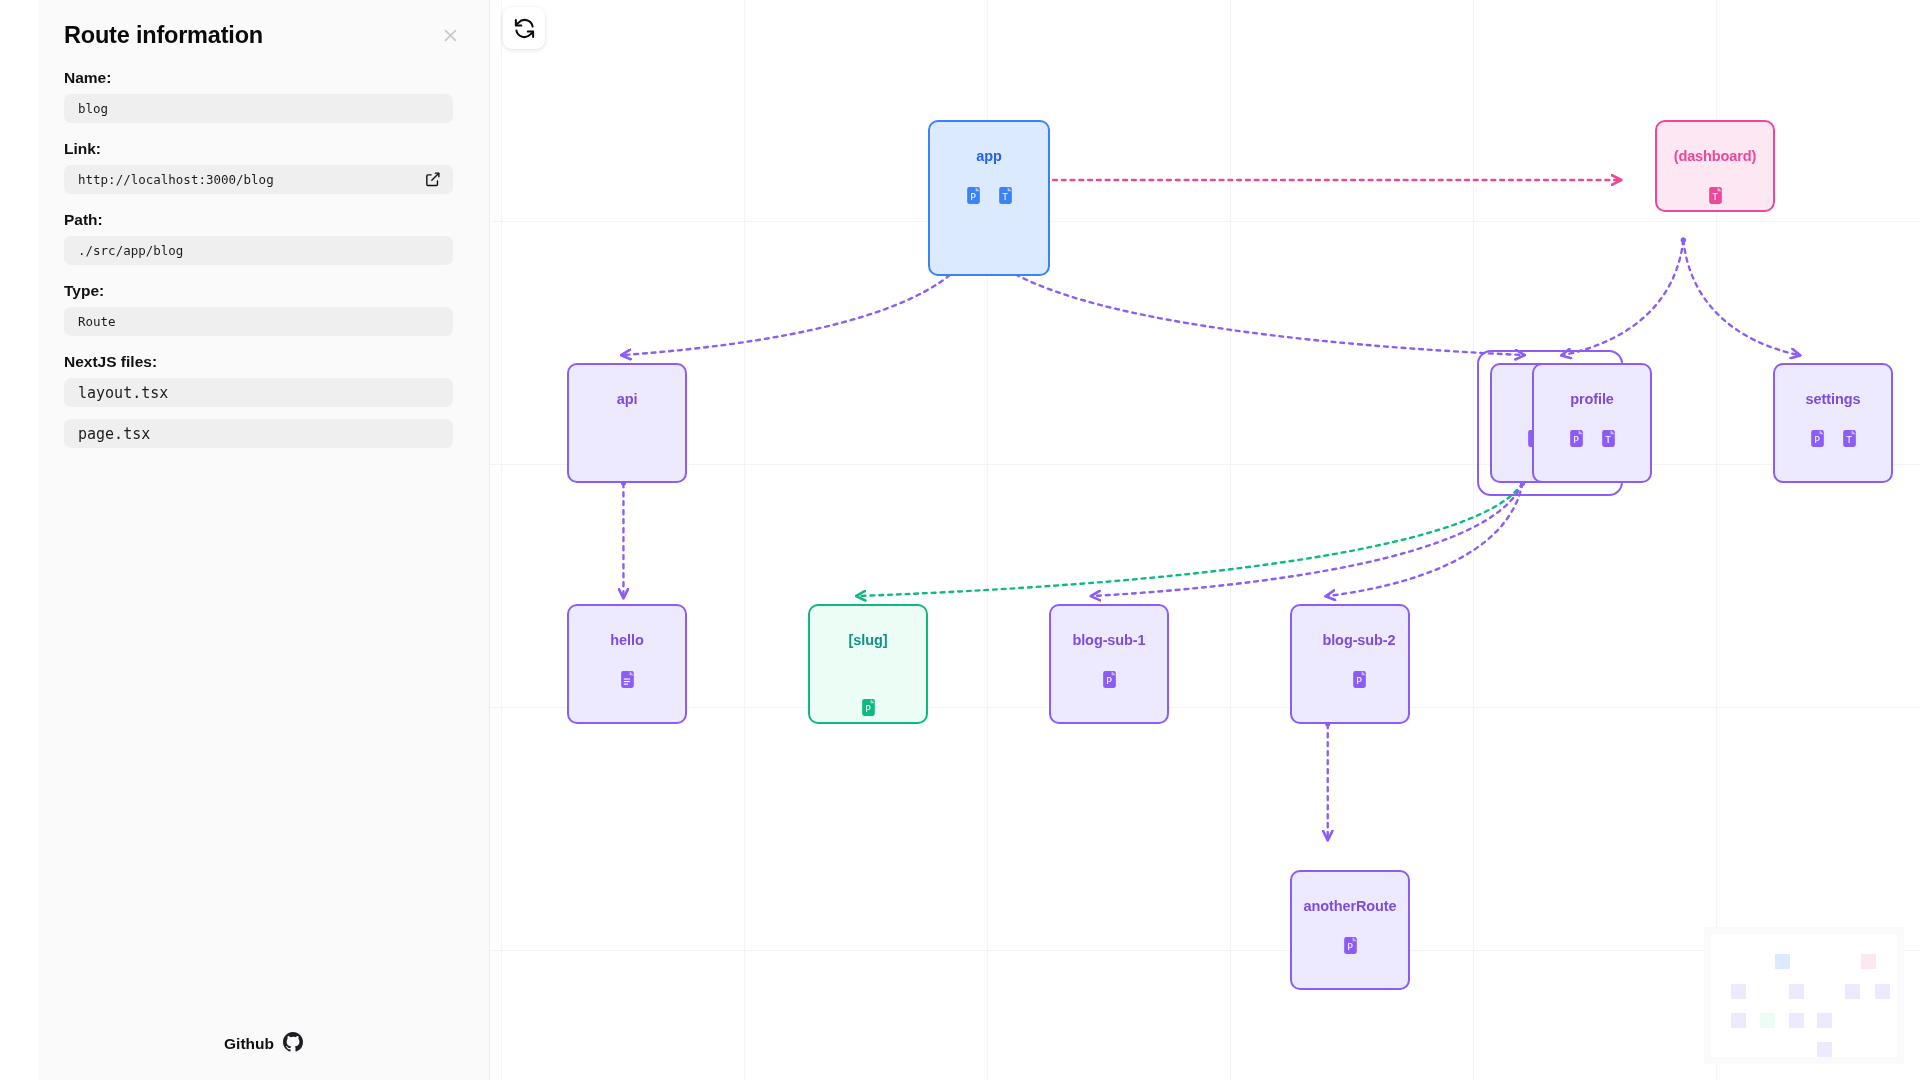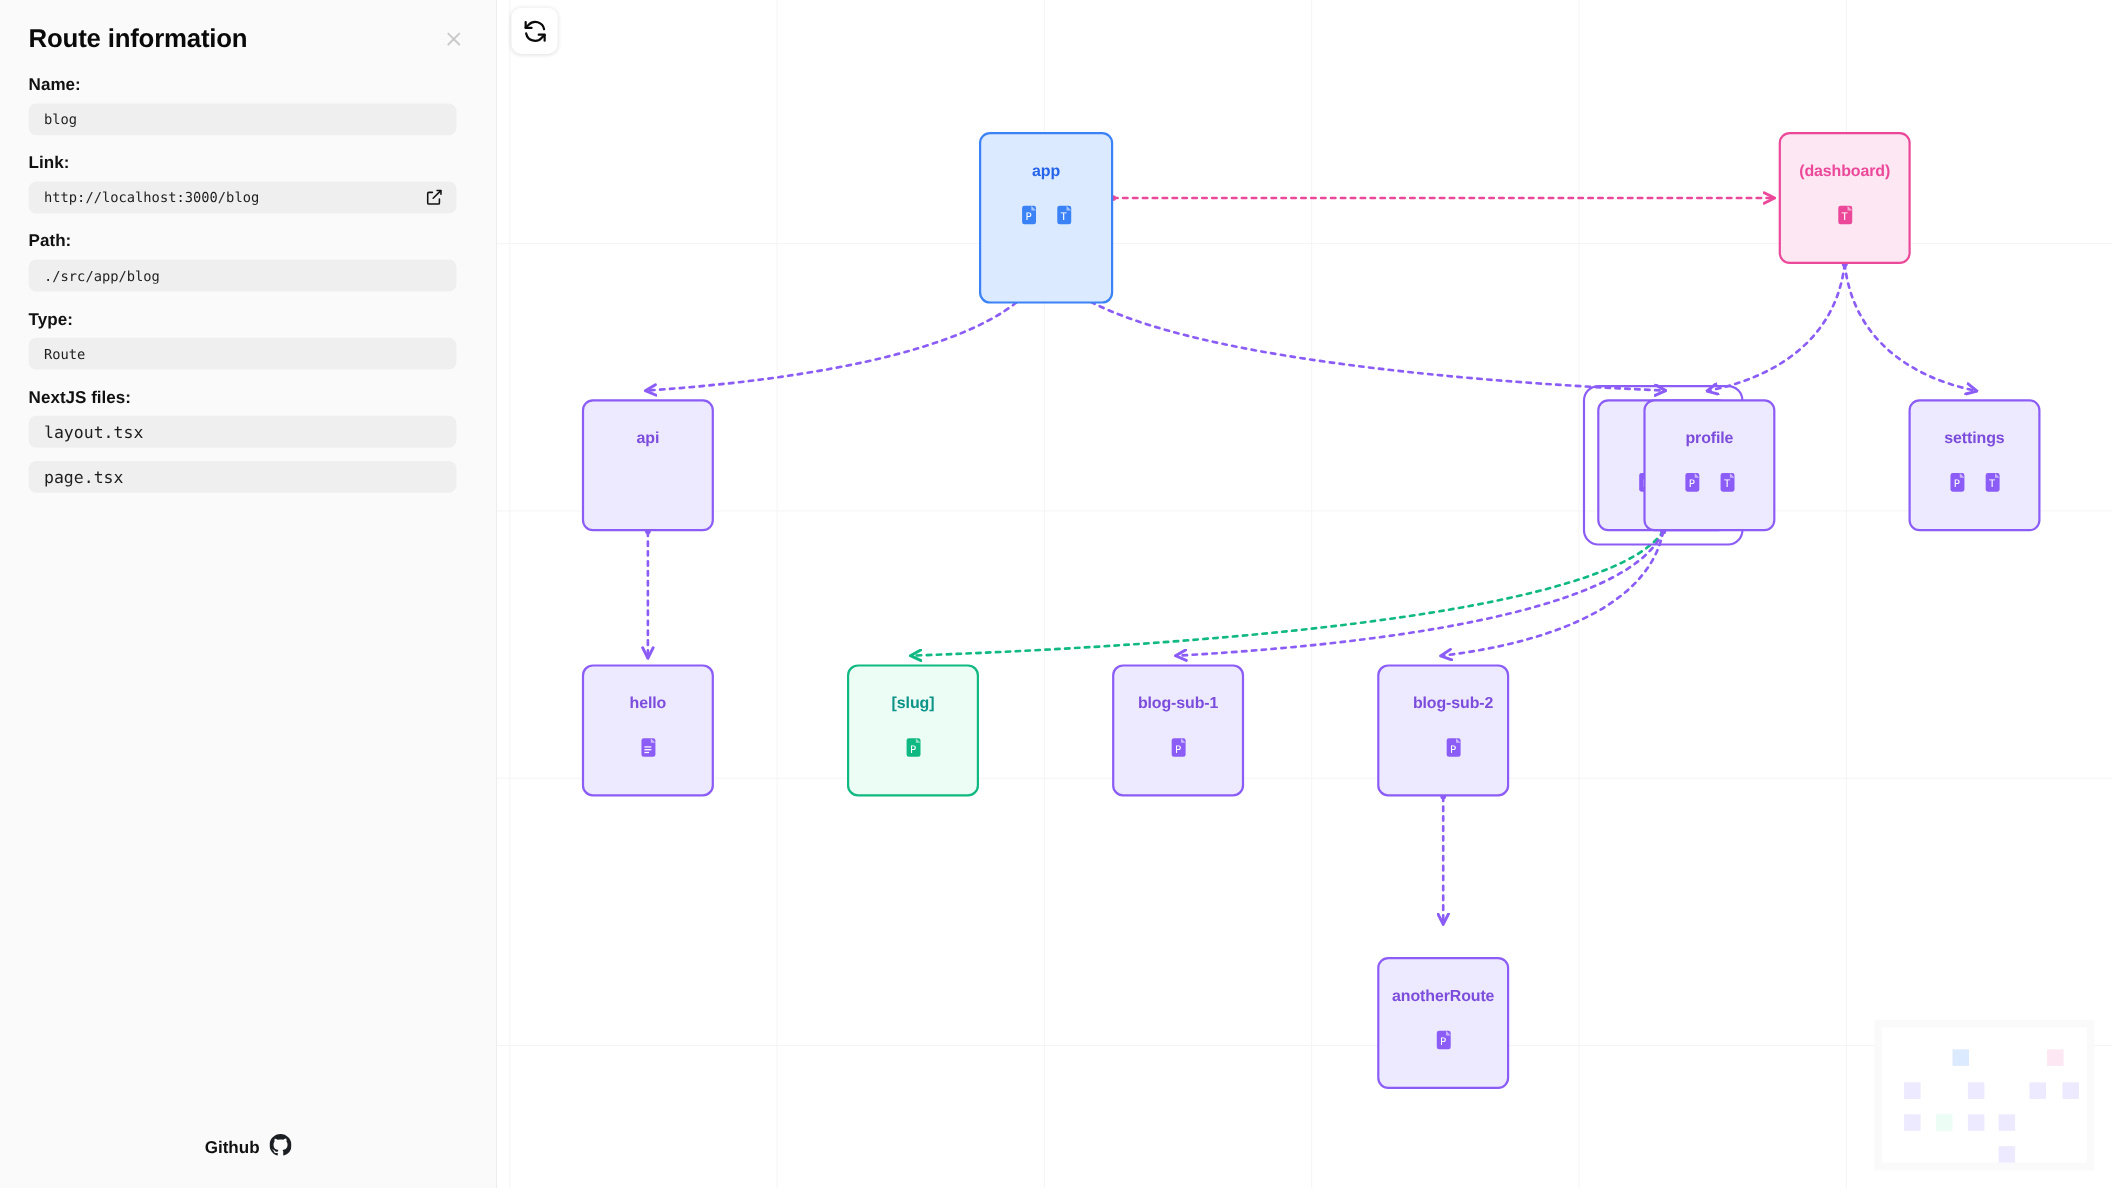--- a/index.html
+++ b/index.html
@@ -12,20 +12,21 @@
   #app { position: relative; width: 1920px; height: 1080px; display: flex; }
 
   
   .sidebar {
     position: relative;
     width: 452px; height: 1080px;
     background: #fafafa;
     border-right: 1px solid #ececec;
     padding: 22px 36px 0 26px;
     flex: 0 0 452px;
+    margin-left: 38px;
   }
   .panel-title {
     font-size: 23.5px; font-weight: bold; color: #0a0a0a;
     letter-spacing: -0.2px; margin-bottom: 20px;
   }
   .close-btn {
     position: absolute; top: 22px; right: 26px;
     width: 26px; height: 26px;
     display: flex; align-items: center; justify-content: center;
     cursor: pointer;
@@ -109,21 +110,21 @@
     color: #7c4ddc; margin-top: 26px;
     letter-spacing: -0.1px; white-space: nowrap;
   }
   .node .icon-row {
     display: flex; gap: 15px; margin-top: 22px;
   }
   .node.blue { border-color: #3b82f6; background: #dbeafe; }
   .node.blue .node-label { color: #2563eb; }
   .node.pink { border-color: #ec4899; background: #fce7f3; }
   .node.pink .node-label { color: #ec4899; }
-  .node.green { border-color: #10b981; background: #ecfdf5; }
+  .node.green { border-color: #10b981; background: #ecfdf5; gap: 28px; }
   .node.green .node-label { color: #0d9488; }
 
   .sel-ring {
     position: absolute; z-index: 4;
     border: 2.5px solid #8b5cf6;
     border-radius: 14px;
     pointer-events: none;
   }
 
   .minimap {
@@ -259,21 +260,21 @@
                 <path d="M10 1 L14 5 L10 5 Z" fill="#ffffff" opacity="0.55"></path>
                 <text x="7.6" y="13.4" font-family="DejaVu Sans Mono, monospace" font-size="9" fill="#ffffff" text-anchor="middle">P</text>
               </svg></span>
             <span style="display: inline-block;"><svg width="17" height="19" viewBox="0 0 16 18" xmlns="http://www.w3.org/2000/svg">
                 <rect x="2" y="1" width="12" height="16" rx="2" fill="#3b82f6"></rect>
                 <path d="M10 1 L14 5 L10 5 Z" fill="#ffffff" opacity="0.55"></path>
                 <text x="7.6" y="13.4" font-family="DejaVu Sans Mono, monospace" font-size="9" fill="#ffffff" text-anchor="middle">T</text>
               </svg></span>
           </div>
         </div>
-        <div class="node pink" style="left: 1165px; top: 120px; width: 120px; height: 120px;">
+        <div class="node pink" style="left: 1165px; top: 120px; width: 120px; height: 92px;">
           <div class="node-label">(dashboard)</div>
           <div class="icon-row">
             <span style="display: inline-block;"><svg width="17" height="19" viewBox="0 0 16 18" xmlns="http://www.w3.org/2000/svg">
                 <rect x="2" y="1" width="12" height="16" rx="2" fill="#ec4899"></rect>
                 <path d="M10 1 L14 5 L10 5 Z" fill="#ffffff" opacity="0.55"></path>
                 <text x="7.6" y="13.4" font-family="DejaVu Sans Mono, monospace" font-size="9" fill="#ffffff" text-anchor="middle">T</text>
               </svg></span>
           </div>
         </div>
         <div class="node purple" style="left: 77px; top: 363px; width: 120px; height: 120px;">

